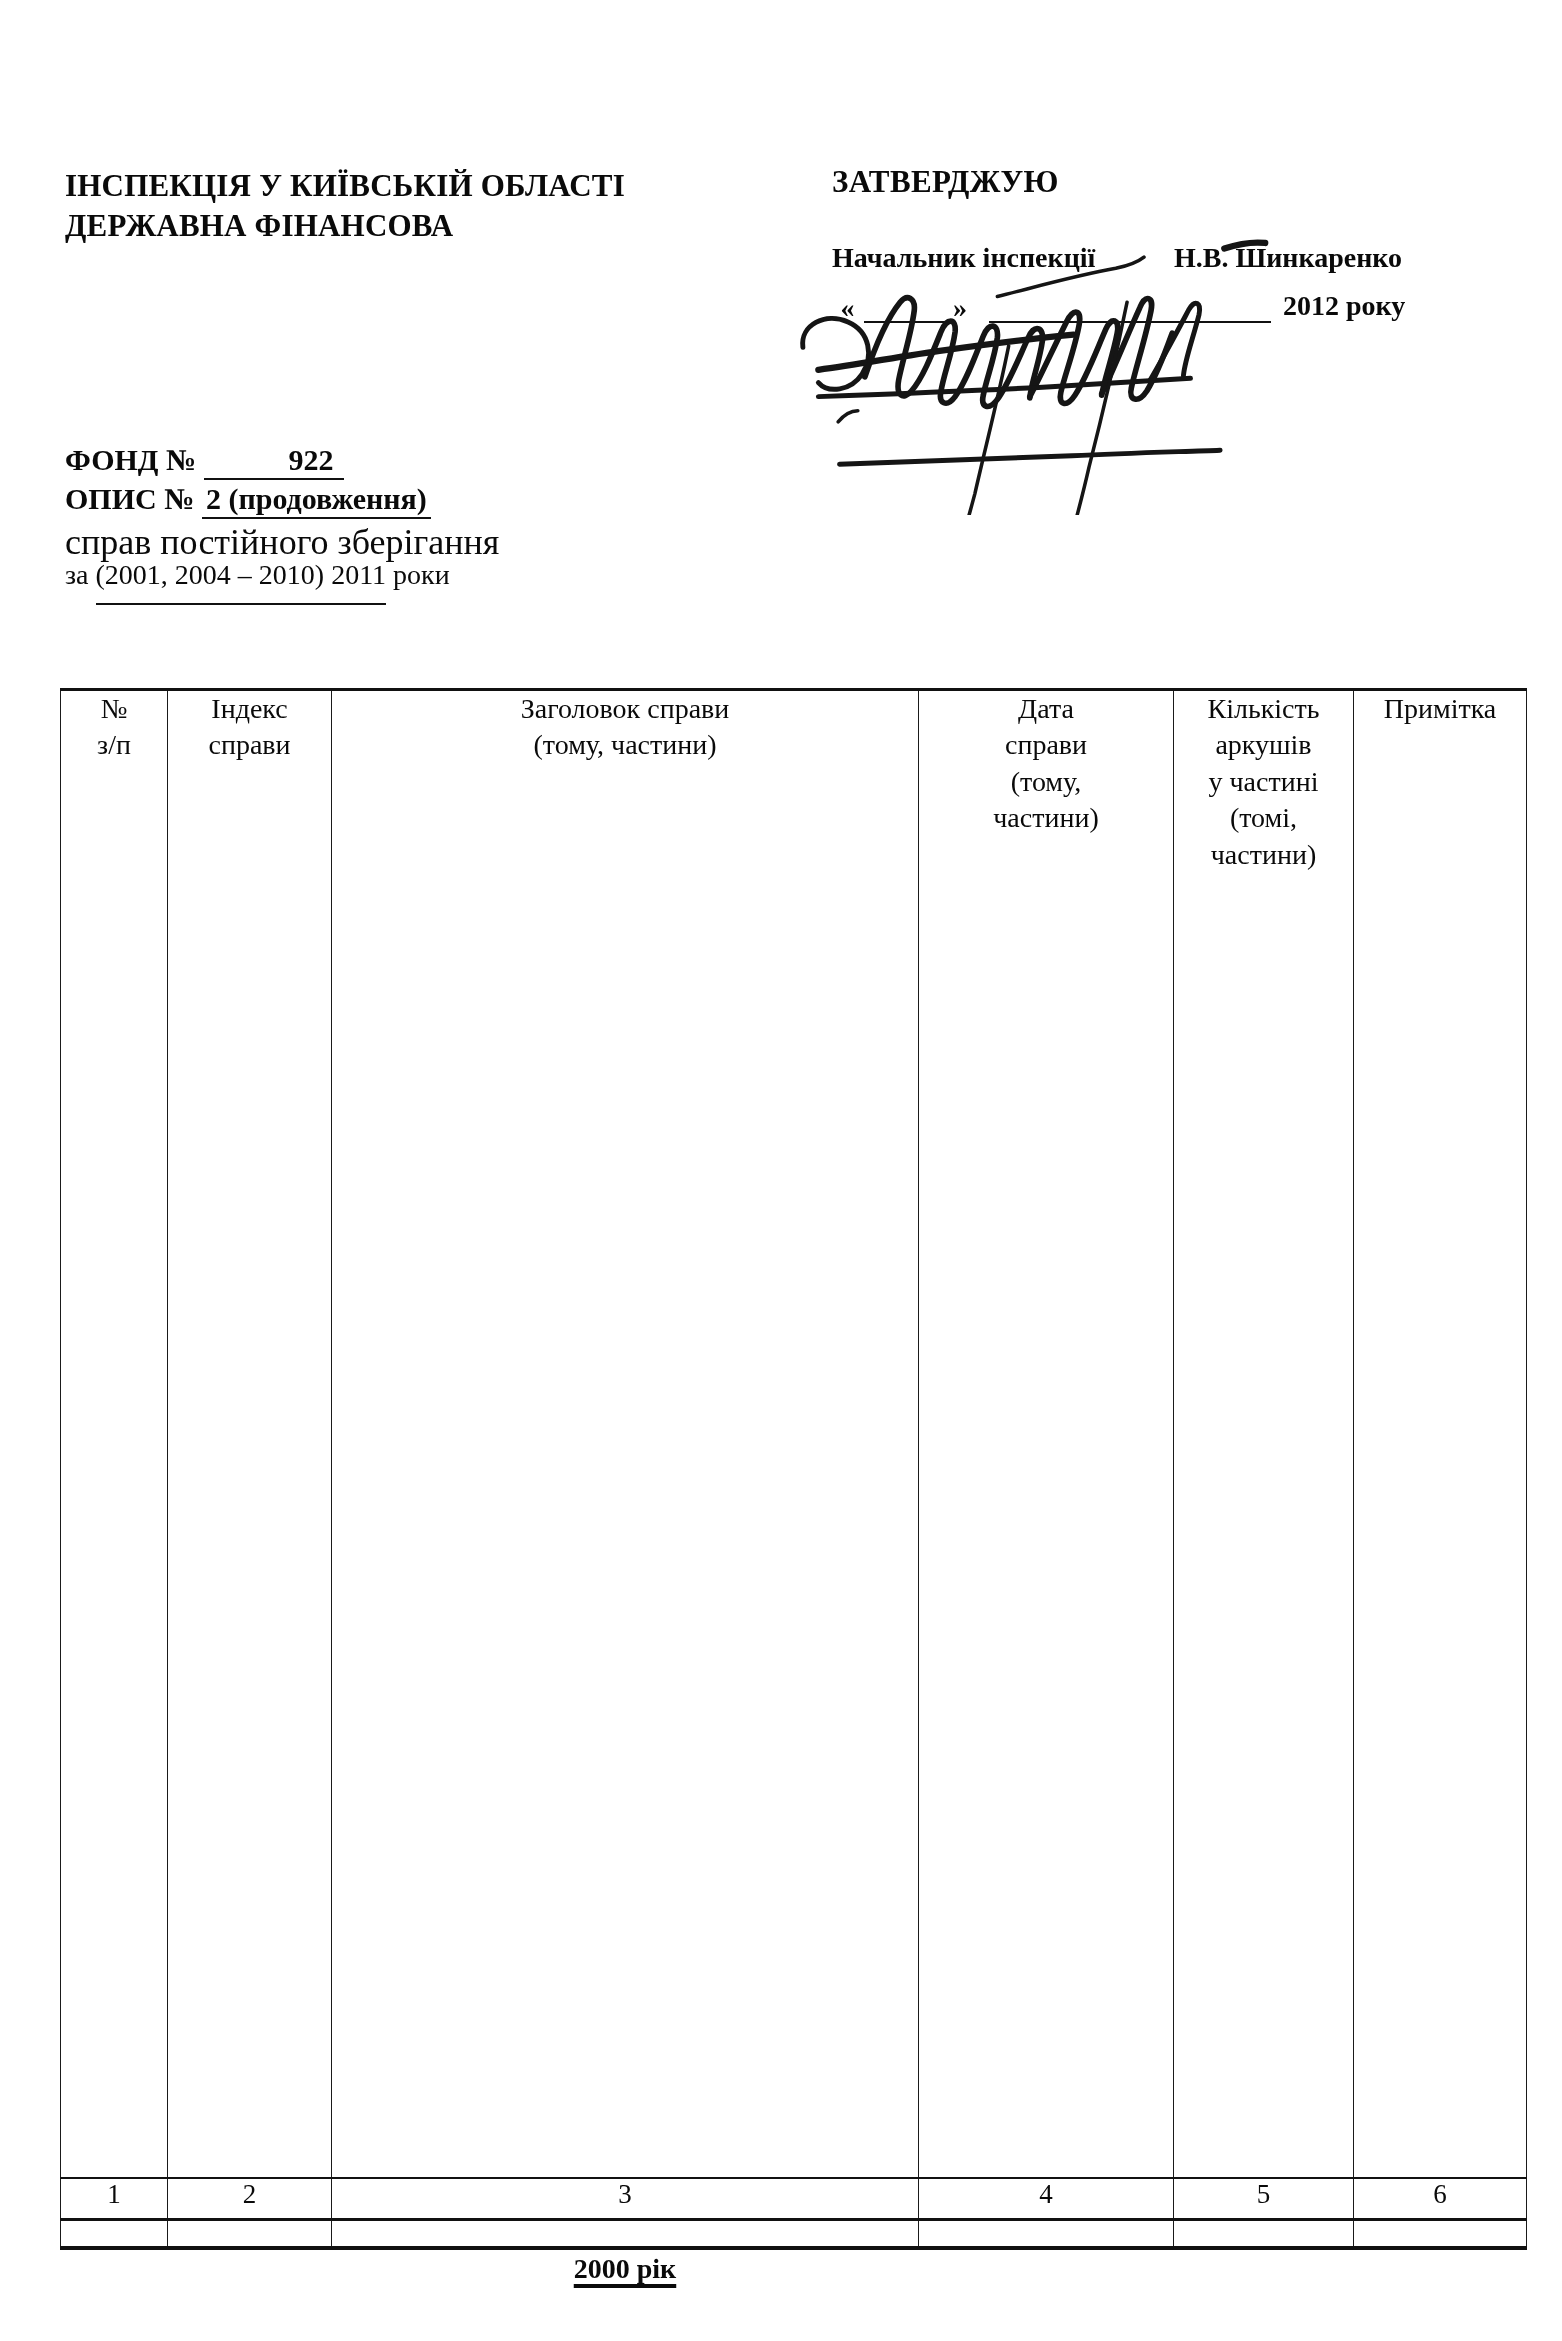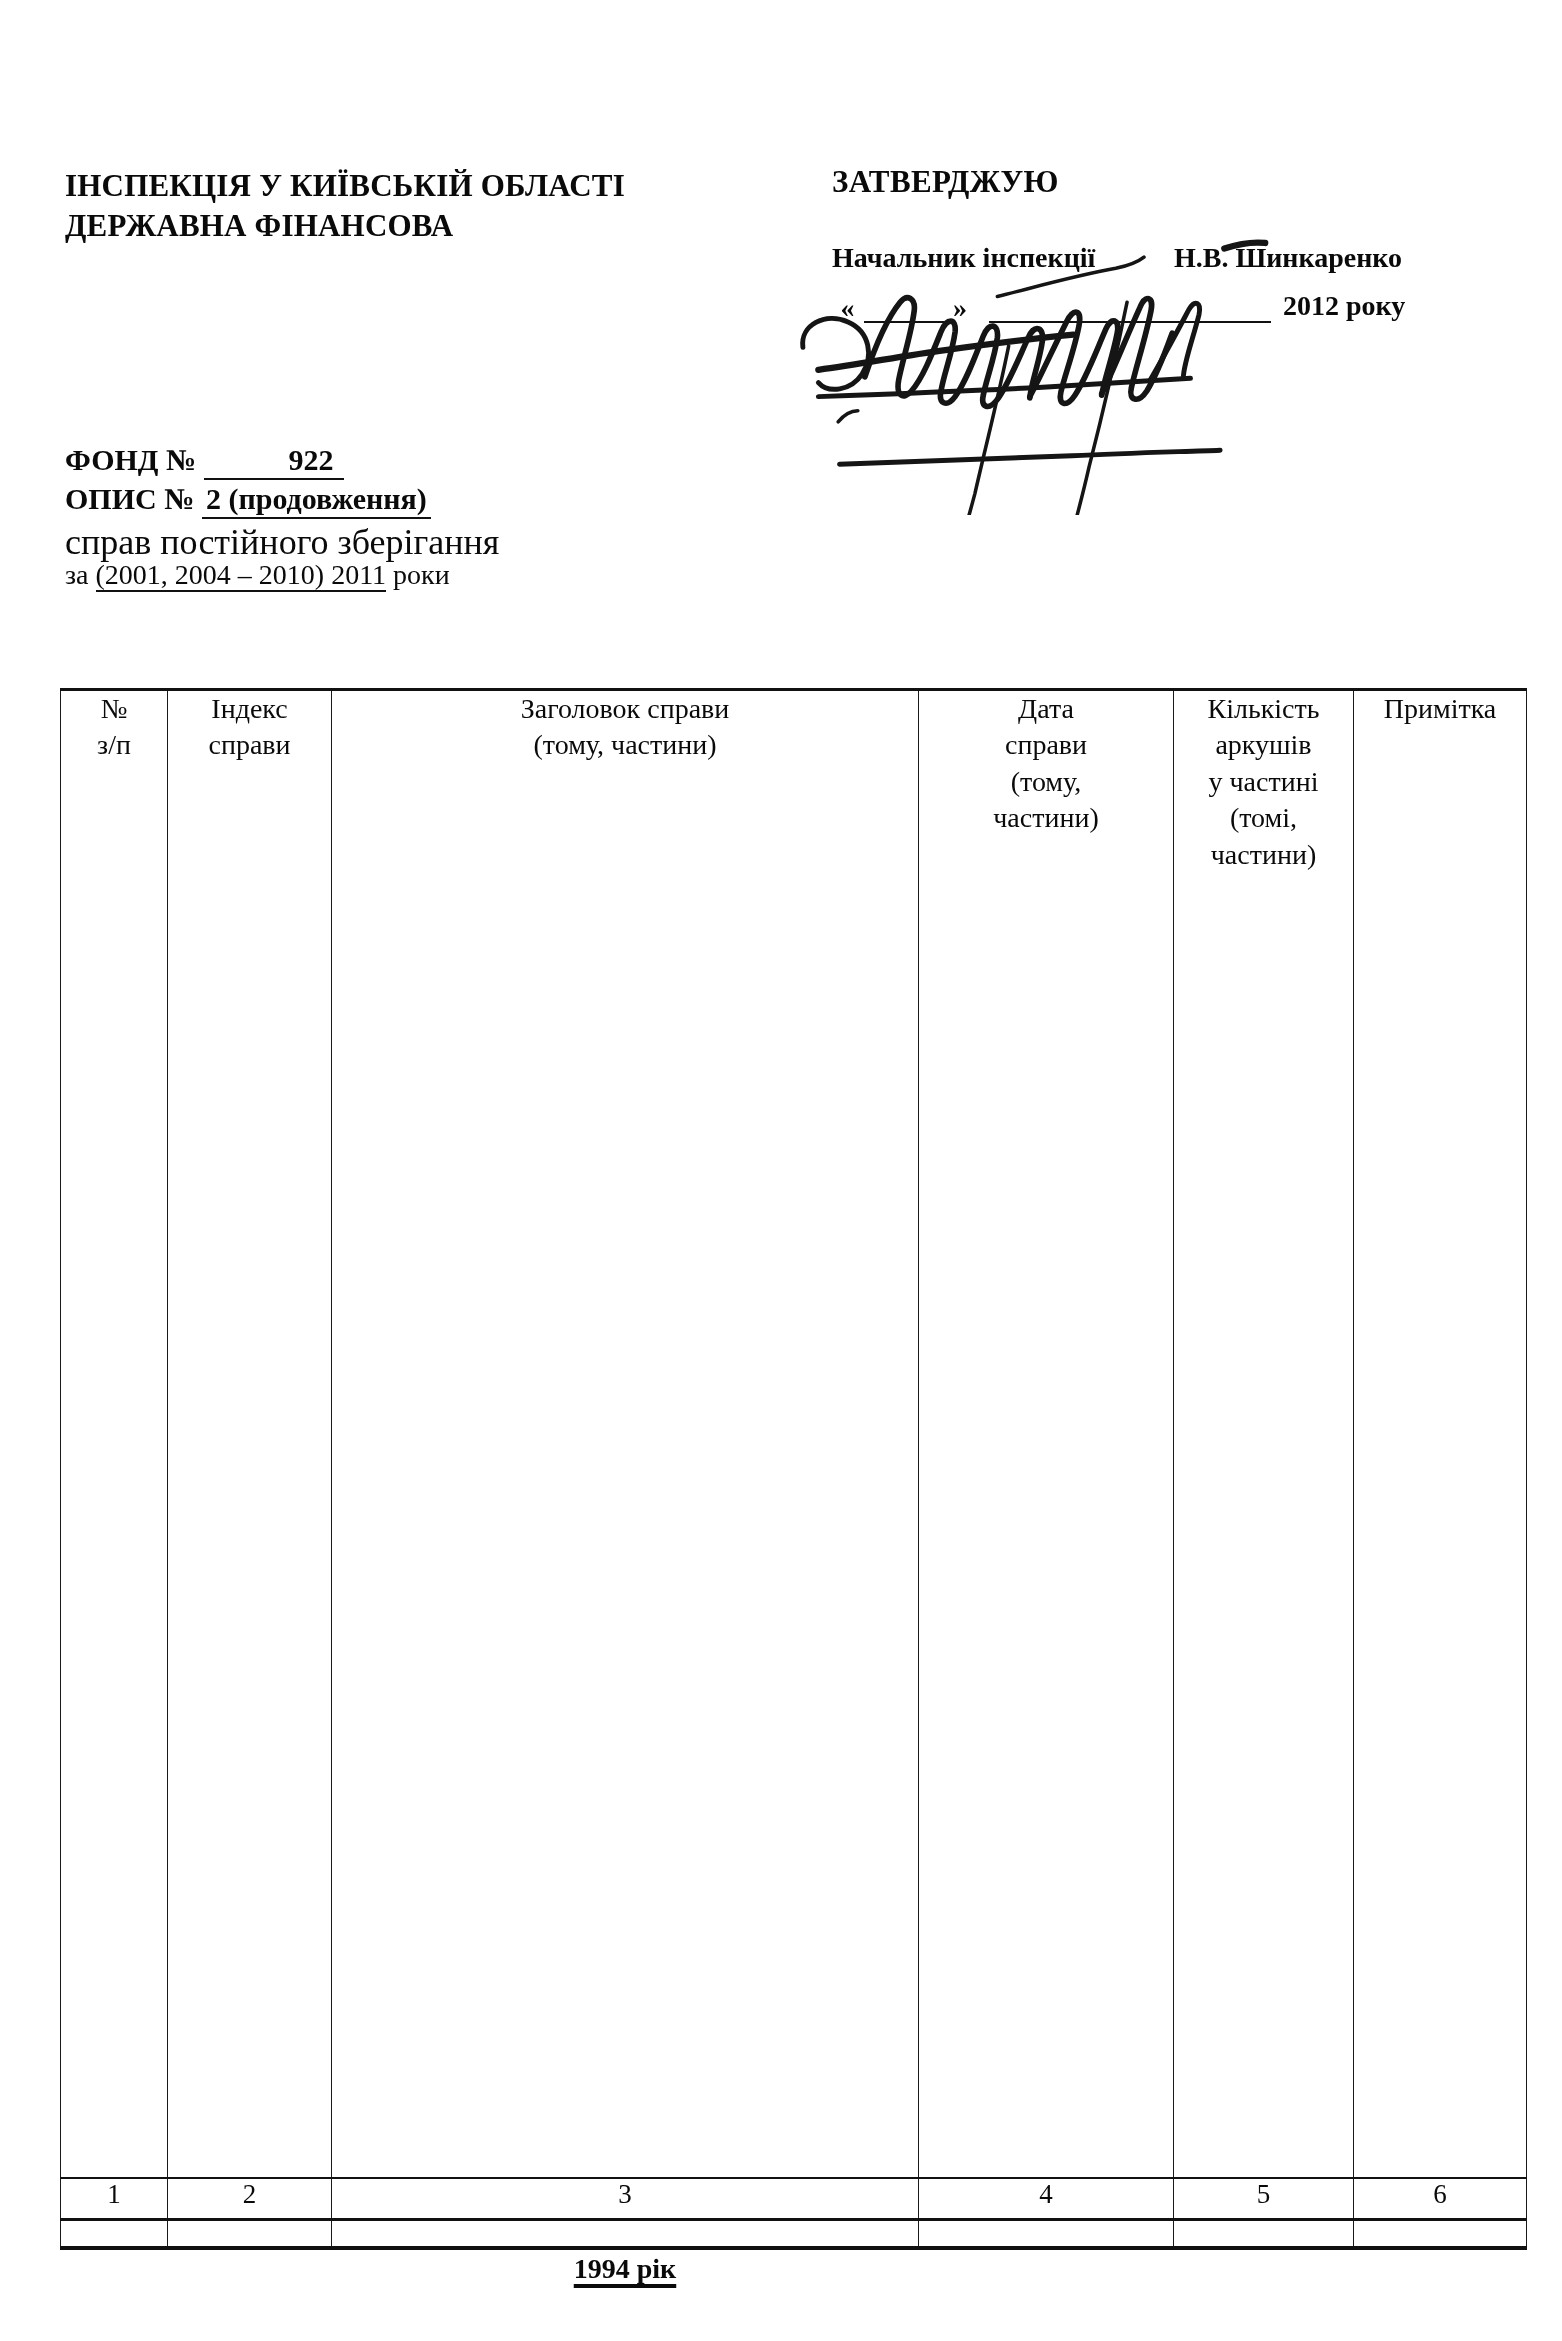--- a/index.html
+++ b/index.html
@@ -146,21 +146,21 @@
   }
   .fund-years {
     font-size: 28px;
     font-weight: normal;
     height: 38px;
     white-space: nowrap;
   }
   .fund-years u {
     text-decoration: none;
     border-bottom: 2.1px solid #111;
-    padding-bottom: 0;
+    padding-bottom: 13px;
   }
 
   
   .tbl-wrap {
     position: absolute;
     left: 60px;
     top: 688px;
     width: 1467px;
     height: 1562px;
   }
@@ -358,21 +358,21 @@
         <td class="body-cell">
           <div class="col-num-body" id="col-num-body">
                 <div class="abs entry-num" style="top: 118px;">364</div>
               </div>
         </td>
         <td class="body-cell">
           <div class="col-idx-body" id="col-idx-body"></div>
         </td>
         <td class="body-cell">
           <div class="col-title-body" id="col-title-body">
-                <div class="abs year-head" style="top: 32px;">1994 рік</div>
+                <div class="abs year-head" style="top: 32px;">2000 рік</div>
                 <div class="abs entry-title" style="top: 115px;">
                   <div>Положення про відділи апарату</div>
                 </div>
               </div>
         </td>
         <td class="body-cell">
           <div class="col-date-body" id="col-date-body"></div>
         </td>
         <td class="body-cell">
           <div class="col-count-body" id="col-count-body">

